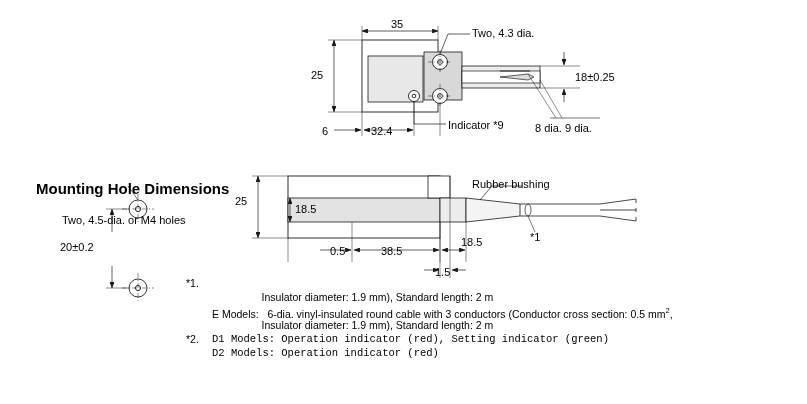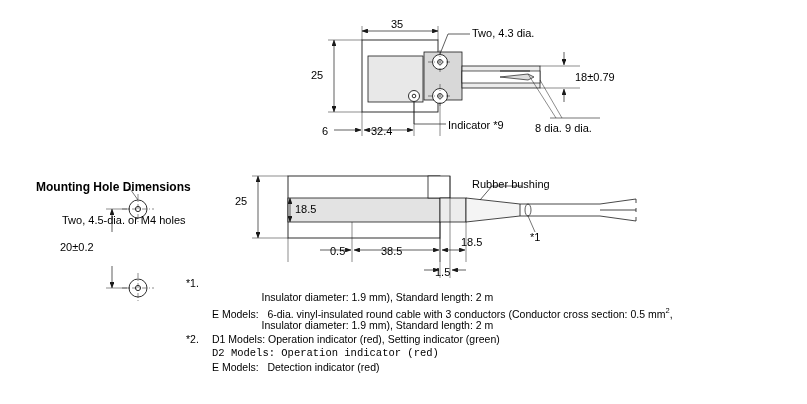--- a/index.html
+++ b/index.html
@@ -26,21 +26,21 @@
     font-family: "Liberation Sans", sans-serif;
     font-size: 11px;
     line-height: 13px;
     color: #000;
     white-space: pre;
   }
   .title {
     position: absolute;
     font-family: "Liberation Sans", sans-serif;
     font-weight: bold;
-    font-size: 12px;
+    font-size: 15px;
     color: #000;
     white-space: pre;
     text-align: center;
   }
   .notes {
     position: absolute;
     font-family: "Liberation Sans", sans-serif;
     font-size: 10.5px;
     line-height: 14px;
     white-space: pre;
@@ -198,38 +198,37 @@
   </svg>
 
   <div class="title" style="left:36px; top:180px;">Mounting Hole Dimensions</div>
 
   <div class="lbl" style="left:391px; top:18px;">35</div>
   <div class="lbl" style="left:472px; top:27px;">Two, 4.3 dia.</div>
   <div class="lbl" style="left:311px; top:69px;">25</div>
   <div class="lbl" style="left:322px; top:125px;">6</div>
   <div class="lbl" style="left:371px; top:125px;">32.4</div>
   <div class="lbl" style="left:448px; top:119px;">Indicator *9</div>
-  <div class="lbl" style="left:575px; top:71px;">18±0.79</div>
+  <div class="lbl" style="left:575px; top:71px;">18±0.25</div>
   <div class="lbl" style="left:535px; top:122px;">8 dia. 9 dia.</div>
 
   <div class="lbl" style="left:235px; top:195px;">25</div>
   <div class="lbl" style="left:295px; top:203px;">18.5</div>
   <div class="lbl" style="left:472px; top:178px;">Rubber bushing</div>
   <div class="lbl" style="left:530px; top:231px;">*1</div>
   <div class="lbl" style="left:330px; top:245px;">0.5</div>
   <div class="lbl" style="left:381px; top:245px;">38.5</div>
   <div class="lbl" style="left:461px; top:236px;">18.5</div>
   <div class="lbl" style="left:435px; top:266px;">1.5</div>
 
   <div class="lbl" style="left:62px; top:205px;margin-top:9px;">Two, 4.5-dia. or M4 holes</div>
   <div class="lbl" style="left:60px; top:241px;">20±0.2</div>
 
   <div class="notes" style="left:186px; top:276px;">*1.</div>
   <div class="notes" style="left:212px; top:290px;">                 Insulator diameter: 1.9 mm), Standard length: 2 m</div>
   <div class="notes" style="left:212px; top:304px;">E Models:   6-dia. vinyl-insulated round cable with 3 conductors (Conductor cross section: 0.5 mm<sup>2</sup>,</div>
   <div class="notes" style="left:212px; top:318px;">                 Insulator diameter: 1.9 mm), Standard length: 2 m</div>
 
   <div class="notes" style="left:186px; top:332px;">*2.</div>
-  <div class="notes" style="left:212px; top:332px;">D1 Models: Operation indicator (red), Setting indicator (green)</div>
+  <div class="notes" style="left:212px; top:332px;font-family:Liberation Mono, monospace;">D1 Models: Operation indicator (red), Setting indicator (green)</div>
   <div class="notes" style="left:212px; top:346px;font-family:Liberation Mono, monospace;">D2 Models: Operation indicator (red)</div>
-  <div class="notes" style="left:212px; top:360px;">E Models:   Detection indicator (red)</div>
 
 </div>
 
 </body></html>

